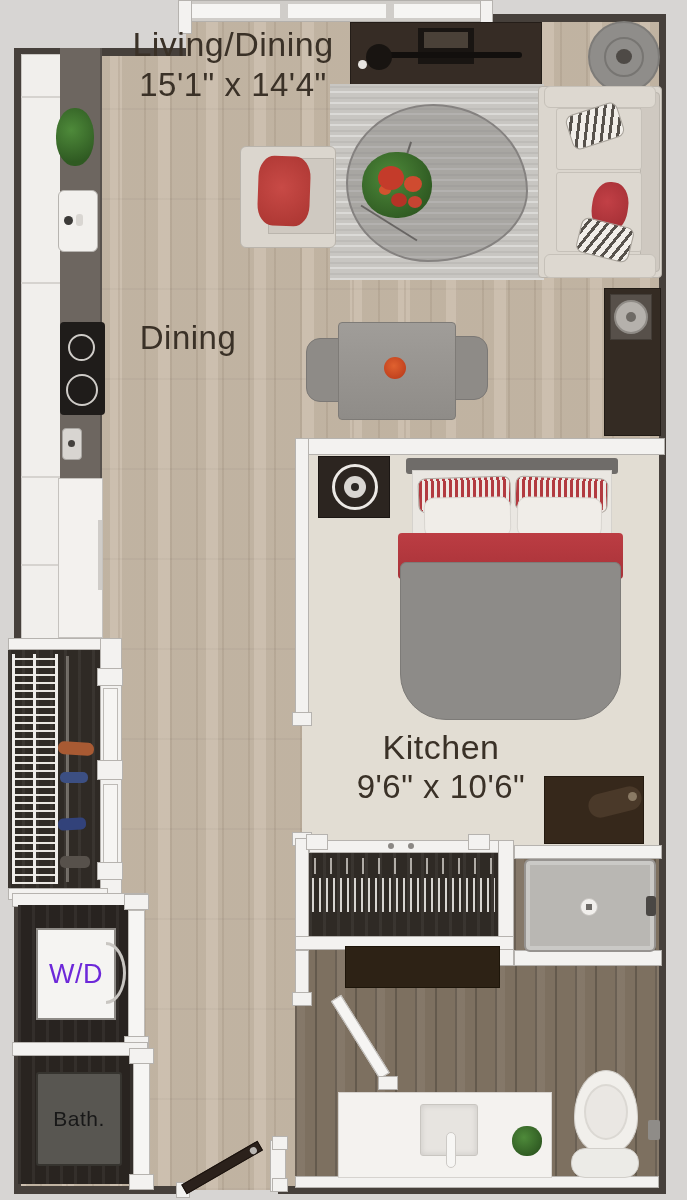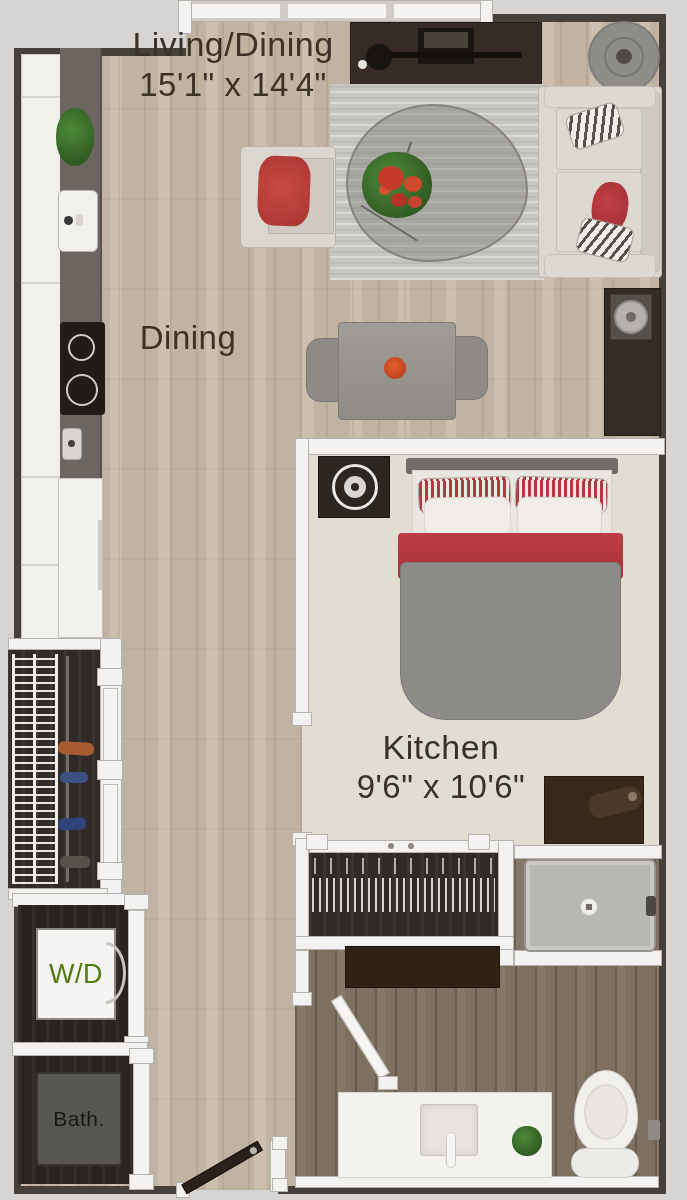--- a/index.html
+++ b/index.html
@@ -190,21 +190,21 @@
   <div class="a door" style="left:103px;top:688px;width:15px;height:74px;"></div>
   <div class="a door" style="left:103px;top:784px;width:15px;height:80px;"></div>
   <div class="a wallw" style="left:97px;top:668px;width:26px;height:18px;"></div>
   <div class="a wallw" style="left:97px;top:760px;width:26px;height:20px;"></div>
   <div class="a wallw" style="left:97px;top:862px;width:26px;height:18px;"></div>
   <div class="a wallw" style="left:8px;top:888px;width:100px;height:12px;"></div>
 
   <div class="a wallw" style="left:12px;top:893px;width:136px;height:14px;"></div>
   <div class="a dark-int" style="left:18px;top:905px;width:116px;height:140px;background-color:#282320;"></div>
   <div class="a" style="left:36px;top:928px;width:80px;height:92px;background:#f5f4f2;border:2px solid #8d8a86;display:flex;align-items:center;justify-content:center;">
-    <span class="lbl" style="position:static;font-size:27px;color:#4d7c0f;">W/D</span>
+    <span class="lbl" style="position:static;font-size:27px;color:#6d28d9;">W/D</span>
   </div>
   <div class="a" style="left:106px;top:942px;width:20px;height:62px;border:3px solid #c9c6c2;border-left:none;border-radius:0 100% 100% 0 / 0 50% 50% 0;"></div>
   <div class="a door" style="left:128px;top:910px;width:17px;height:128px;"></div>
   <div class="a wallw" style="left:124px;top:894px;width:25px;height:16px;"></div>
   <div class="a wallw" style="left:124px;top:1036px;width:25px;height:16px;"></div>
   <div class="a wallw" style="left:12px;top:1042px;width:136px;height:14px;"></div>
 
   <div class="a dark-int" style="left:18px;top:1056px;width:122px;height:128px;background-color:#292420;"></div>
   <div class="a" style="left:36px;top:1072px;width:86px;height:94px;background:#585651;border:2px solid #36342f;border-radius:3px;display:flex;align-items:center;justify-content:center;">
     <span class="lbl" style="position:static;font-size:21px;color:#181818;">Bath.</span>

